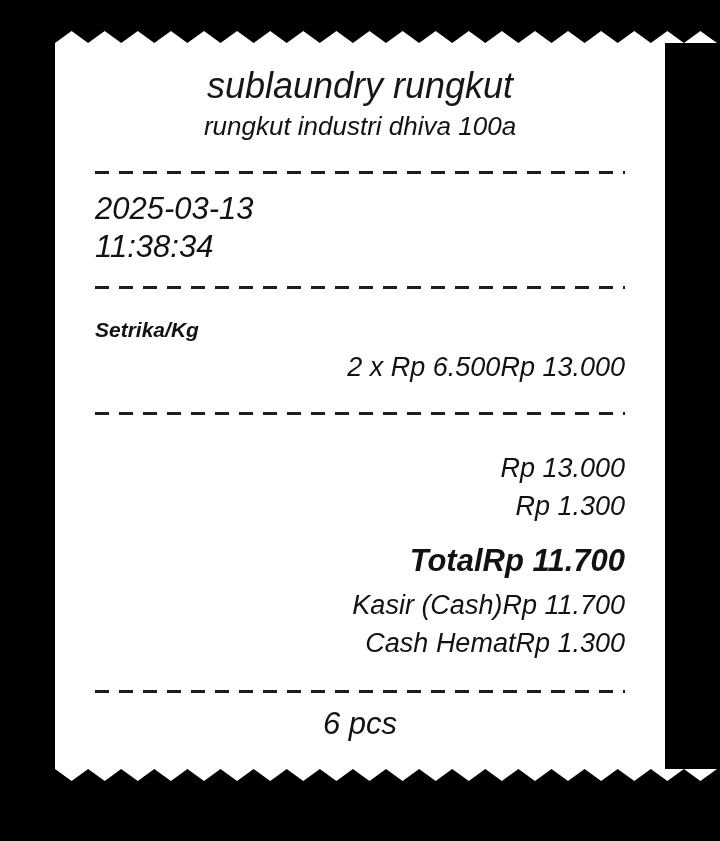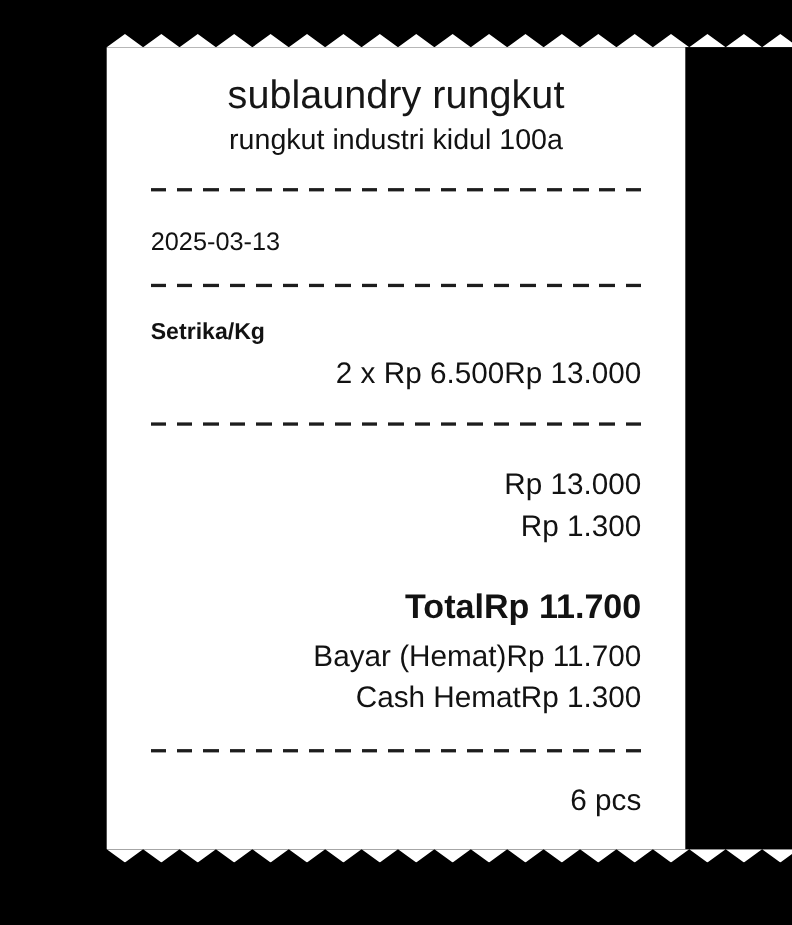--- a/index.html
+++ b/index.html
@@ -8,22 +8,23 @@
   }
   body {
     width: 720px;
     height: 841px;
     background: #000000;
     font-family: "Liberation Sans", sans-serif;
     color: #121212;
     overflow: hidden;
   }
   .receipt {
-    width: 526px;
+    width: 610px;
     margin: 31px auto 0;
+    font-style: italic;
   }
   .zigzag {
     display: block;
     width: 662px;
     height: 12px;
   }
   .paper {
     background: #ffffff;
     padding: 20px 40px 26px;
   }
@@ -42,70 +43,71 @@
   .divider {
     height: 3px;
     background: repeating-linear-gradient(90deg, #1d1d1d 0 14px, transparent 14px 24px);
   }
   .div-1 { margin-top: 28px; }
   .div-2 { margin-top: 20px; }
   .div-3 { margin-top: 26px; }
   .div-4 { margin-top: 28px; }
   .meta {
     display: flex;
-    margin-top: 26px;
-    font-size: 23px;
+    margin-top: 16px;
+    font-size: 31px;
     line-height: 38px;
   }
   .meta .right { text-align: right; }
   .item-block { margin-top: 22px; }
   .item-name {
     font-weight: bold;
     font-size: 21px;
     line-height: 37px;
   }
   .row {
     display: flex;
     justify-content: flex-end;
     font-size: 27px;
     line-height: 38px;
   }
   .summary { margin-top: 34px; }
   .total-row {
-    margin-top: 34px;
+    margin-top: 15px;
     margin-bottom: 4px;
     font-weight: bold;
     font-size: 31px;
     line-height: 42px;
   }
   .footer-pcs {
-    text-align: right;
-    font-size: 27px;
+    text-align: center;
+    font-size: 31px;
     line-height: 38px;
-    margin-top: 24px;
+    margin-top: 12px;
   }
 </style>
 </head>
 <body>
 
 <div class="receipt">
   <svg class="zigzag" viewBox="0 0 662 12" preserveAspectRatio="none">
     <polygon fill="#ffffff" points="0.0,12 16.6,0 33.1,12 49.7,0 66.2,12 82.8,0 99.3,12 115.9,0 132.4,12 149.0,0 165.5,12 182.1,0 198.6,12 215.2,0 231.7,12 248.3,0 264.8,12 281.4,0 297.9,12 314.5,0 331.0,12 347.6,0 364.1,12 380.7,0 397.2,12 413.8,0 430.3,12 446.9,0 463.4,12 480.0,0 496.5,12 513.0,0 529.6,12 546.1,0 562.7,12 579.3,0 595.8,12 612.4,0 628.9,12 645.4,0 662,12"></polygon>
   </svg>
 
   <div class="paper">
 
     <div class="store-name">sublaundry rungkut</div>
-    <div class="store-address">rungkut industri kidul 100a</div>
+    <div class="store-address">rungkut industri dhiva 100a</div>
 
     <div class="divider div-1"></div>
 
     <div class="meta">
       <div class="left">
         <div>2025-03-13</div>
+        <div>11:38:34</div>
       </div>
     </div>
 
     <div class="divider div-2"></div>
 
     <div class="item-block">
       <div class="item-name">Setrika/Kg</div>
       <div class="row">
         <span>2 x Rp 6.500</span>
         <span>Rp 13.000</span>
@@ -119,21 +121,21 @@
         <span>Rp 13.000</span>
       </div>
       <div class="row">
         <span>Rp 1.300</span>
       </div>
       <div class="row total-row">
         <span>Total</span>
         <span>Rp 11.700</span>
       </div>
       <div class="row">
-        <span>Bayar (Hemat)</span>
+        <span>Kasir (Cash)</span>
         <span>Rp 11.700</span>
       </div>
       <div class="row">
         <span>Cash Hemat</span>
         <span>Rp 1.300</span>
       </div>
     </div>
 
     <div class="divider div-4"></div>
 

